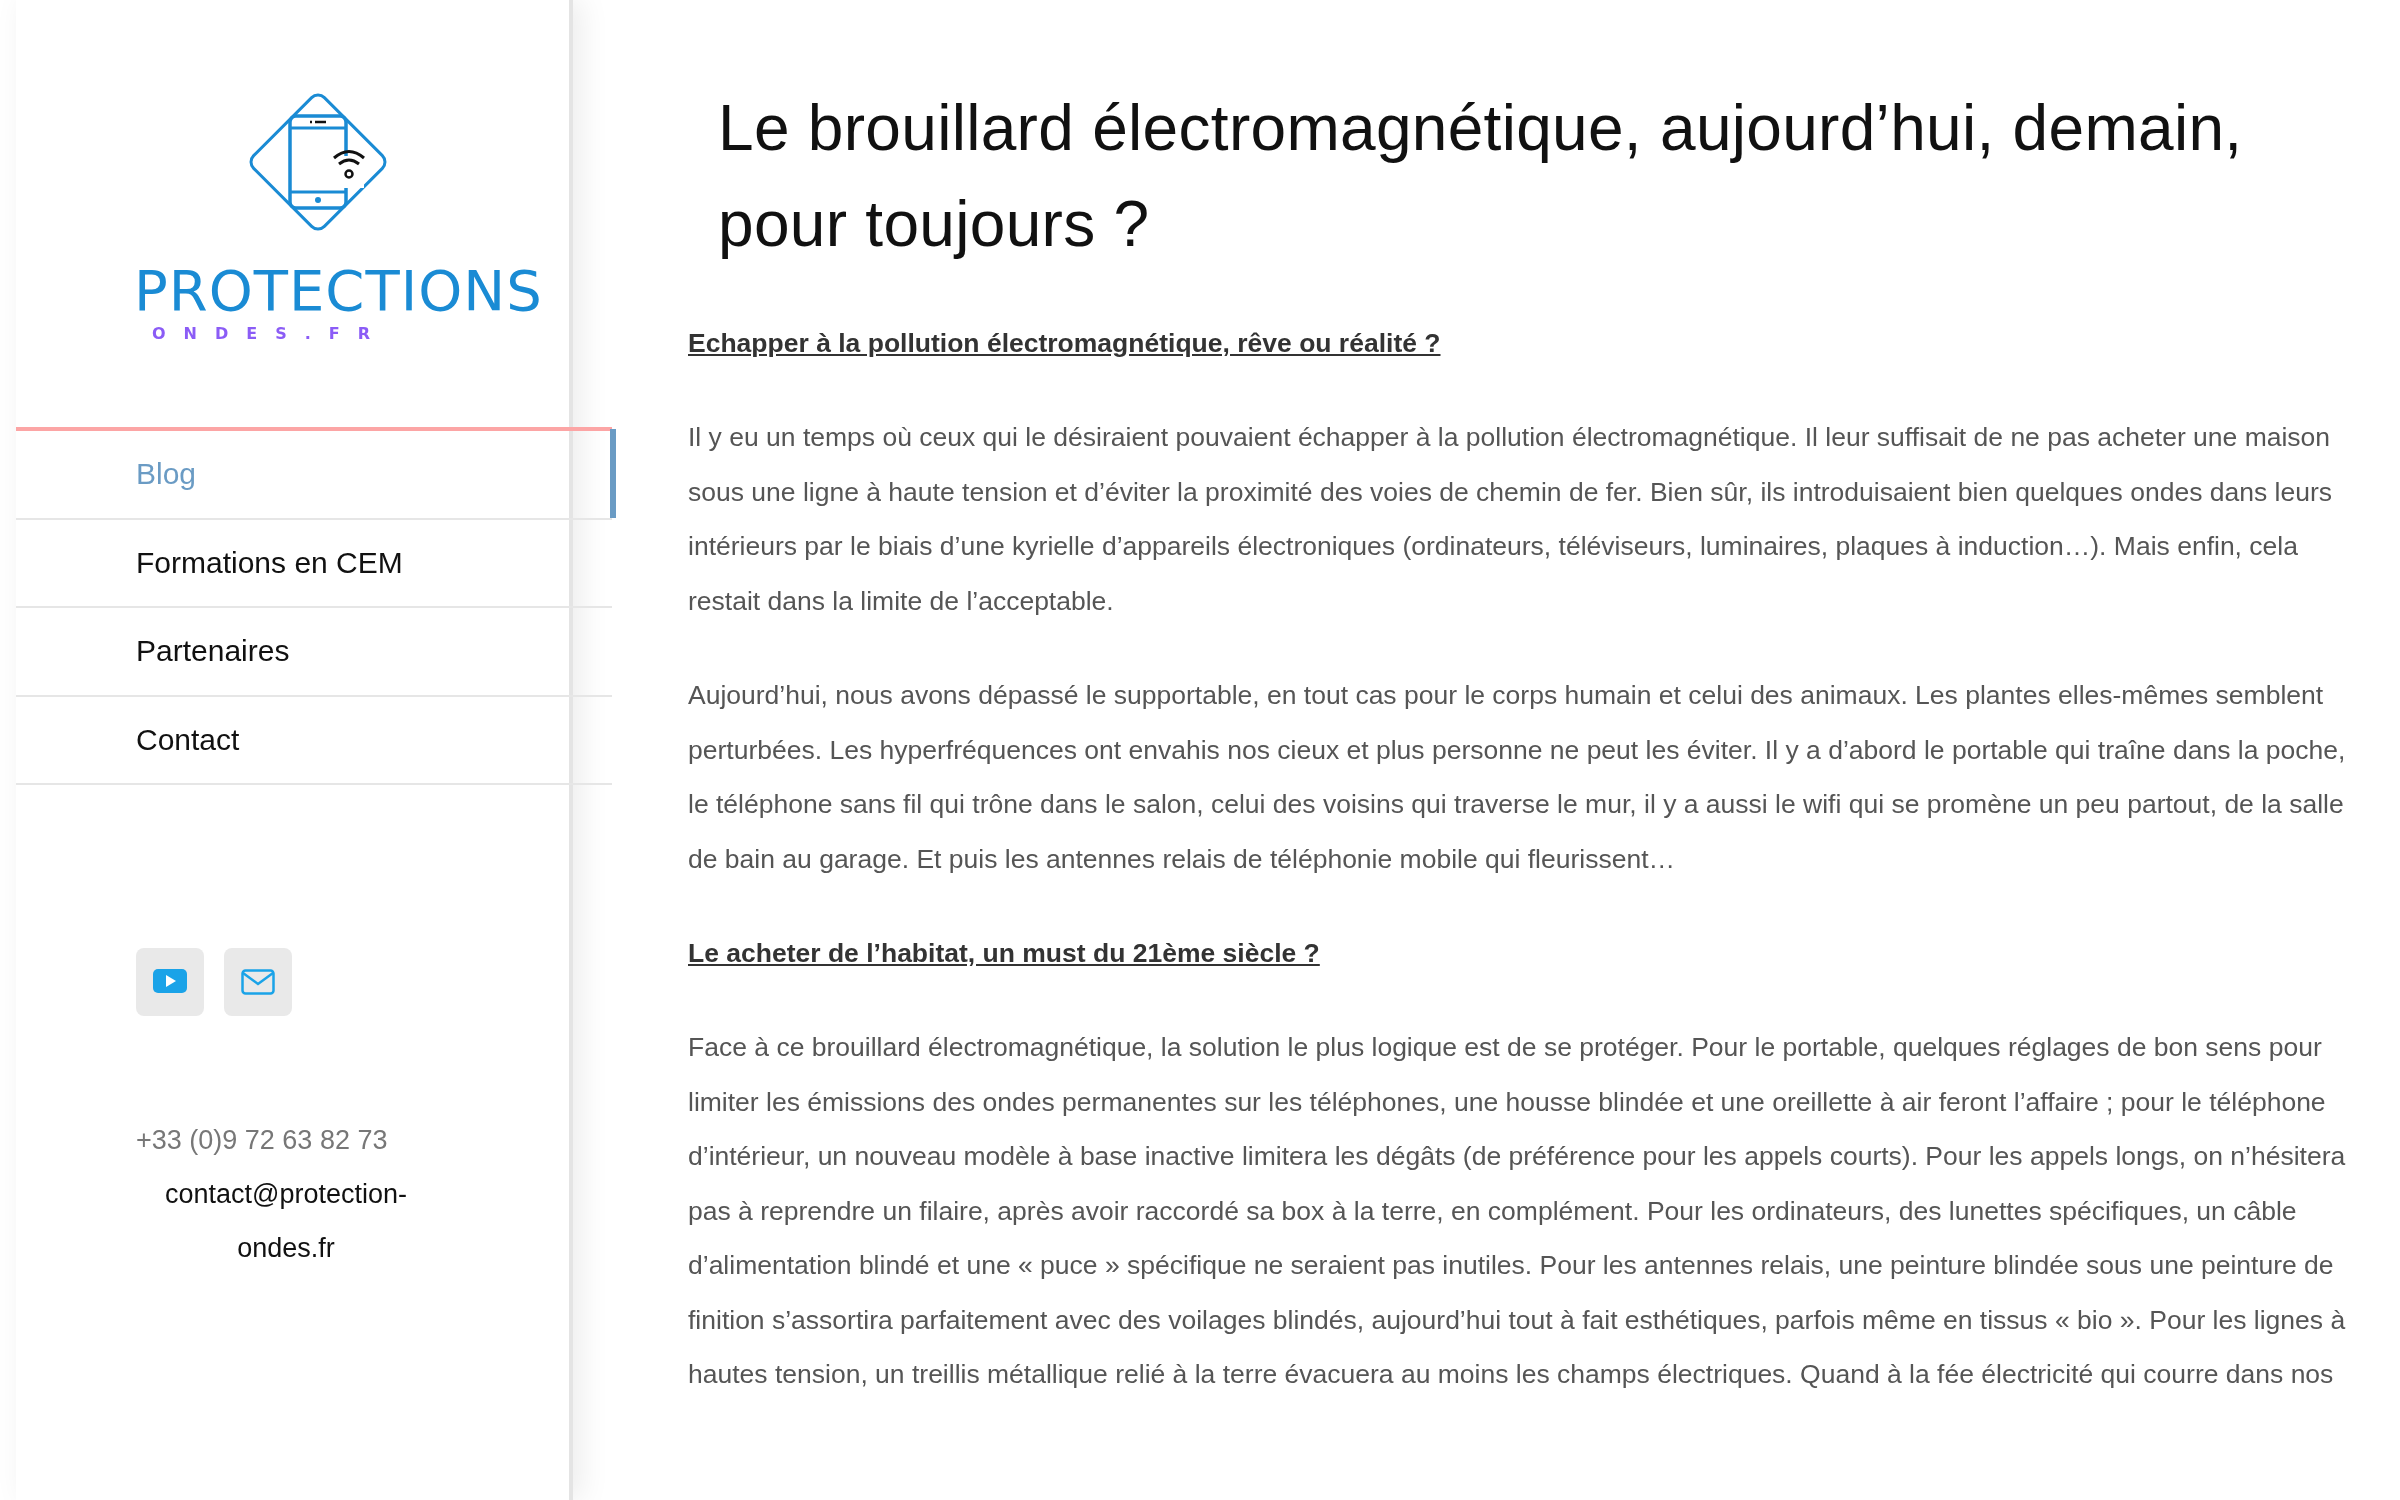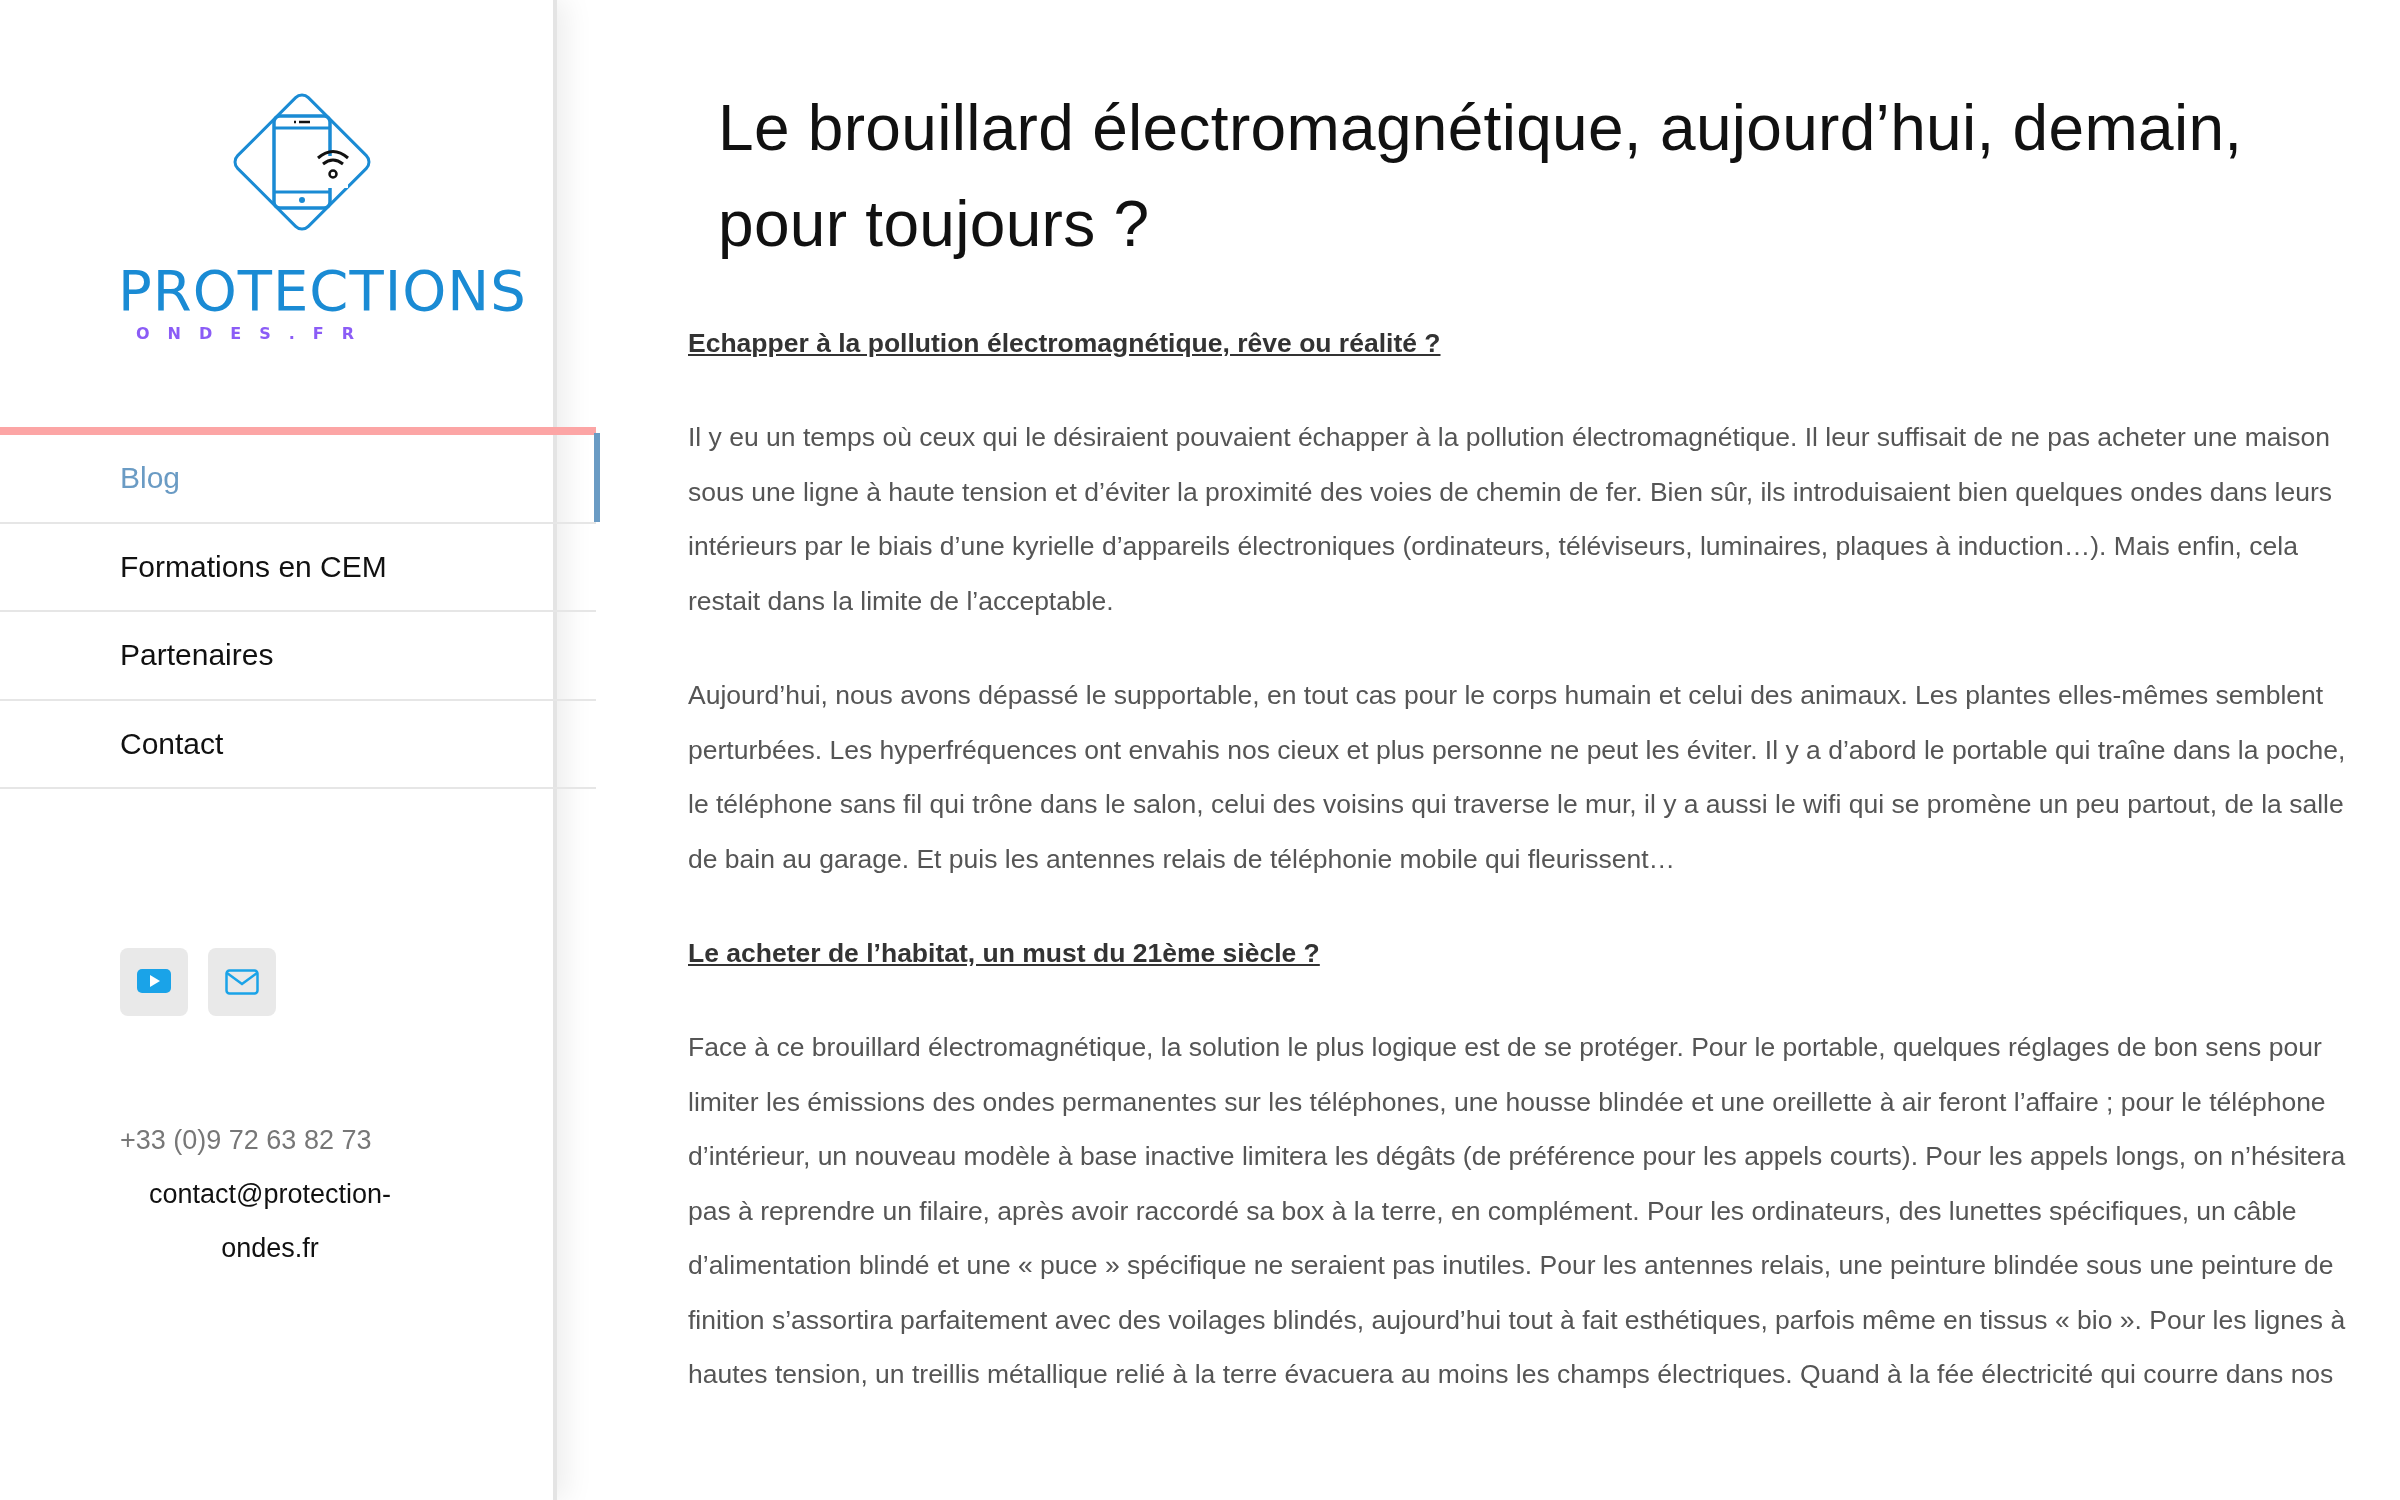--- a/index.html
+++ b/index.html
@@ -1,38 +1,38 @@
 <!DOCTYPE html>
 <html><head>
 <meta charset="utf-8">
 <style>
   * { box-sizing: border-box; margin: 0; padding: 0; }
   html, body { width: 2400px; height: 1500px; overflow: hidden; background: #ffffff; }
   body { font-family: "Liberation Sans", "DejaVu Sans", sans-serif; position: relative; }
 
   .sidebar {
-    position: absolute; left: 0; top: 0; width: 557px; height: 1500px;
+    position: absolute; left: 16px; top: 0; width: 557px; height: 1500px;
     background: #ffffff; border-right: 4px solid #e4e4e4;
     box-shadow: 8px 0 28px rgba(0,0,0,0.08);
     z-index: 2;
   }
   .logo { position: absolute; left: 118px; top: 78px; width: 368px; height: 272px; display: block; }
   .logo-mark { position: absolute; left: 100px; top: 0; width: 168px; height: 168px; }
   .logo-word {
     position: absolute; left: 0; top: 185px; width: 368px; text-align: center;
     font-size: 56px; letter-spacing: 1px; color: #1a8bd4; font-family: "DejaVu Sans", sans-serif;
     font-weight: normal; line-height: 56px;
   }
   .logo-sub {
     position: absolute; left: 0; top: 246px; width: 368px; text-align: left;
     font-size: 16px; font-weight: bold; letter-spacing: 18px; color: #8b5cf6;
     font-family: "DejaVu Sans", sans-serif; padding-left: 18px;
   }
 
-  .nav { position: absolute; left: 0; top: 427px; width: 596px; list-style: none; border-top: 8px solid #fca5a5; }
+  .nav { position: absolute; left: 0; top: 427px; width: 596px; list-style: none; border-top: 4px solid #fca5a5; }
   .nav li { height: 88.5px; border-bottom: 2px solid #e6e6e6; position: relative; }
   .nav a {
     display: block; height: 100%; line-height: 86px; padding-left: 120px;
     font-size: 30px; color: #111; text-decoration: none;
   }
   .nav li.active a { color: #6a9bc4; }
   .nav li.active::after {
     content: ""; position: absolute; right: -4px; top: -2px; width: 6px; height: calc(100% + 2px);
     background: #6a9bc4;
   }

